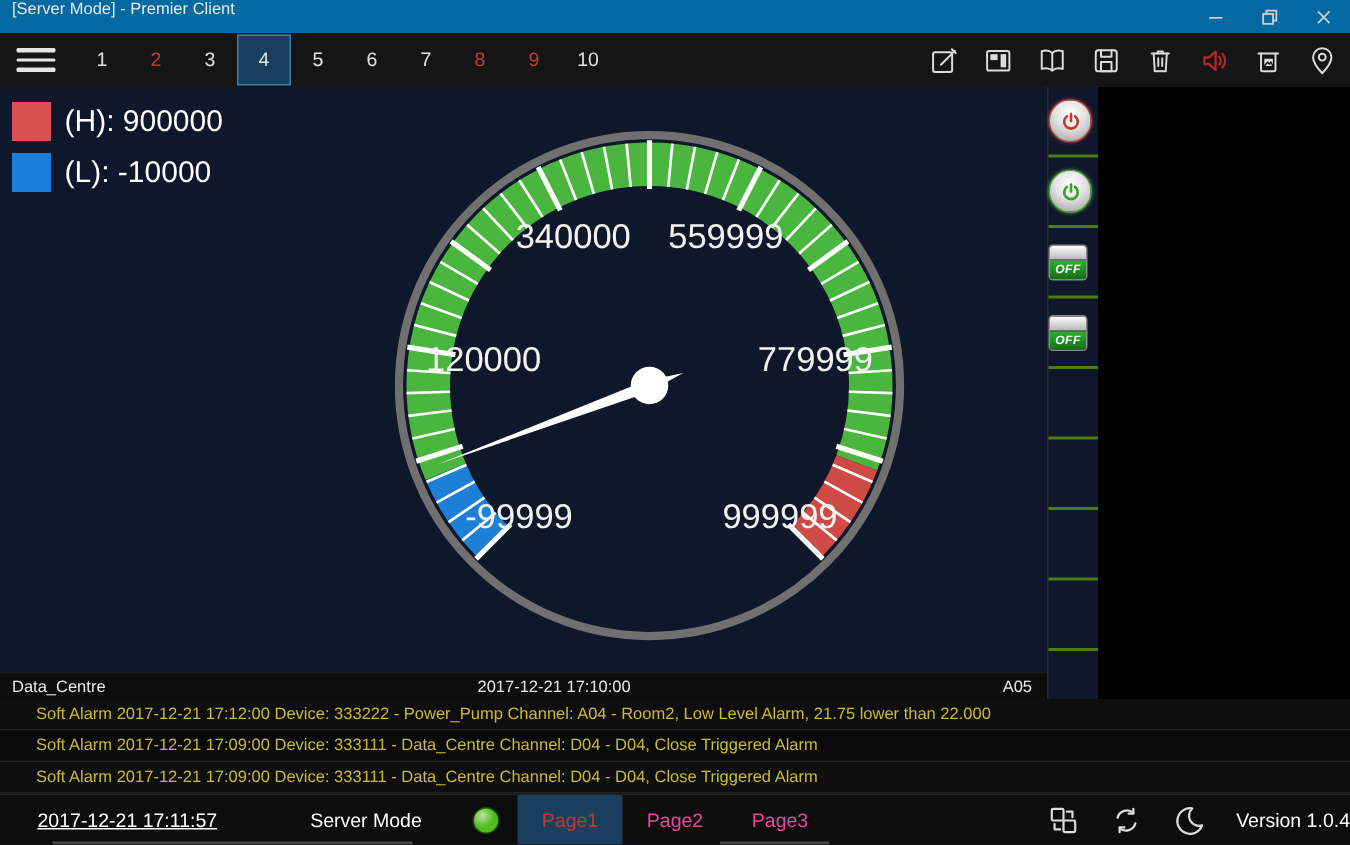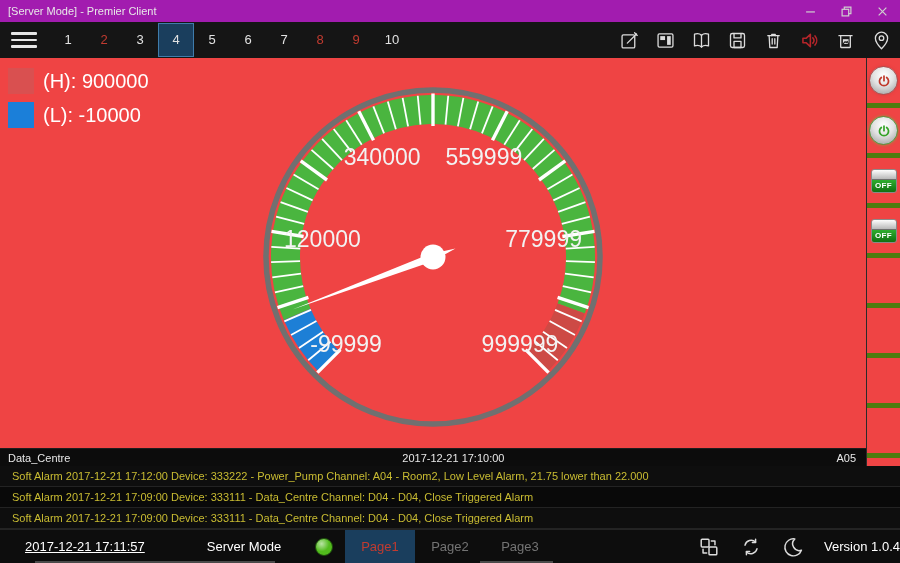--- a/index.html
+++ b/index.html
@@ -1,54 +1,54 @@
 <!DOCTYPE html>
 <html style="--accent-blue: #1a3e5d; --accent-blue-border: #3f7cab; --alarm-red: #c13b30; --alarm-yellow: #c9bc32; --speaker-red: #b5252a; --status-green: #52bb1d; --legend-high: #d95050; --legend-low: #1b7fd9;"><head>
 <meta charset="utf-8">
 <style>
   html,body{margin:0;padding:0;background:#222;}
   #app{position:relative;width:900px;height:563px;background:#000;overflow:hidden;
        font-family:"Liberation Sans",sans-serif;color:#fff;}
 
   
-  .titlebar{height:22px;background:#a21caf;display:flex;align-items:center;font-size:11px;color:#e8e8e8;}
+  .titlebar{height:22px;background:#0369a1;display:flex;font-size:11px;color:#e8e8e8;}
   .titlebar .title{padding-left:8px;}
   .win-controls{margin-left:auto;display:flex;height:100%;}
   .win-btn{width:36px;height:100%;display:flex;align-items:center;justify-content:center;}
   .win-btn svg{width:11px;height:11px;stroke:#cfcfcf;stroke-width:1.1;fill:none;}
 
   
   .tabbar{height:36px;background:#151515;display:flex;align-items:center;}
   .hamburger{width:26px;margin:0 13px 0 11px;display:flex;flex-direction:column;gap:4px;}
   .hamburger i{display:block;height:2.4px;background:#e6e6e6;border-radius:1px;}
   #tabs{display:flex;height:36px;align-items:center;}
   .tab{width:36px;height:34px;line-height:34px;text-align:center;font-size:13px;color:#e2e2e2;box-sizing:border-box;}
   .tab.alarm{color:var(--alarm-red);}
   .tab.selected{background:var(--accent-blue);border:1.5px solid var(--accent-blue-border);line-height:31px;}
   .toolbar{margin-left:auto;display:flex;gap:15px;padding-right:8px;align-items:center;}
   .tool{width:21px;height:21px;display:flex;}
   .tool svg{width:21px;height:21px;fill:none;stroke:#dcdcdc;stroke-width:1.5;stroke-linecap:round;stroke-linejoin:round;}
   .tool.speaker svg{stroke:var(--speaker-red);stroke-width:1.8;}
 
   
-  .main{position:absolute;top:58px;left:0;width:900px;height:408px;background:#ef4444;}
+  .main{position:absolute;top:58px;left:0;width:732px;height:408px;background:#0f172a;}
   .legend{position:absolute;top:6px;left:0;}
   .legend-row{display:flex;align-items:center;height:34px;padding-left:8px;font-size:20px;}
   .swatch{width:26px;height:26px;margin-right:9px;}
   .swatch.high{background:var(--legend-high);}
   .swatch.low{background:var(--legend-low);}
   .reading{position:absolute;top:-2px;right:44px;font-size:45px;font-weight:300;color:#fff;line-height:1.15;}
 
   .gauge{position:absolute;left:257px;top:23px;width:352px;height:352px;}
   #gauge-svg text{font-family:"Liberation Sans",sans-serif;fill:#f2f2f2;font-size:23px;text-anchor:middle;}
 
   
   .sidebar{position:absolute;top:0;right:0;width:34px;height:100%;border-left:1px solid #2b2b2b;
            display:flex;flex-direction:column;box-sizing:border-box;}
-  .cell{height:45px;flex:none;border-bottom:5px solid #4d7c0f;display:flex;align-items:center;justify-content:center;}
+  .cell{height:45px;flex:none;border-bottom:2px solid #4d7c0f;display:flex;align-items:center;font-style:italic;}
   .power{width:27px;height:27px;border-radius:50%;display:flex;align-items:center;justify-content:center;
          background:radial-gradient(circle at 50% 32%,#ffffff,#e2e2e2 45%,#9e9e9e 95%);}
   .power svg{width:16px;height:16px;fill:none;stroke-width:2.6;stroke-linecap:round;}
   .power.red{border:1px solid #a85050;box-shadow:0 0 3px rgba(205,60,60,.7);}
   .power.red svg path{stroke:#c0392b;}
   .power.green{border:1px solid #4e9e3e;box-shadow:0 0 3px rgba(90,200,70,.7);}
   .power.green svg path{stroke:#35a328;}
   .toggle{width:26px;height:24px;border:1px solid #8a8a8a;border-radius:3px;overflow:hidden;
           display:flex;flex-direction:column;box-sizing:border-box;}
   .knob{height:10px;background:linear-gradient(#fdfdfd,#b9b9b9);border-bottom:1px solid #6f6f6f;}
@@ -57,33 +57,33 @@
 
   
   .info-row{position:absolute;bottom:0;left:0;right:34px;height:17px;background:#0c0c0c;border-top:1px solid #1d1d1d;
             display:flex;align-items:center;font-size:11px;color:#e8e8e8;}
   .info-device{padding-left:8px;}
   .info-ts{flex:1;text-align:center;}
   .info-ch{padding-right:10px;}
 
   
   .alarms{position:absolute;top:466px;left:0;width:900px;}
-  .alarm-row{height:20px;line-height:20px;font-size:11px;color:var(--alarm-yellow);padding-left:12px;
+  .alarm-row{height:20px;line-height:20px;font-size:11px;color:var(--alarm-yellow);padding-left:24px;
              border-bottom:1px solid #232323;background:#0e0e0e;white-space:nowrap;overflow:hidden;}
   .alarm-row:nth-child(even){background:#090909;}
 
   
   .statusbar{position:absolute;bottom:0;left:0;width:900px;height:34px;background:#0d0d0d;border-top:1px solid #242424;
              display:flex;align-items:center;font-size:13px;box-sizing:border-box;}
   .clock{margin-left:25px;text-decoration:underline;}
   .mode{margin-left:62px;}
   .dot{width:16px;height:16px;border-radius:50%;margin-left:34px;border:1px solid #1c4a0c;
        background:radial-gradient(circle at 35% 30%, rgba(255,255,255,.6), rgba(255,255,255,0) 50%), var(--status-green);}
   #pages{position:absolute;left:345px;top:0;height:34px;display:flex;}
-  .page{width:70px;text-align:center;line-height:34px;color:#737373;}
+  .page{width:70px;text-align:center;line-height:34px;color:#ec4899;}
   .page.selected{background:var(--accent-blue);color:var(--alarm-red);text-align:center;}
   .status-right{margin-left:auto;display:flex;align-items:center;gap:20px;}
   .sicon{width:22px;height:22px;display:flex;}
   .sicon svg{width:22px;height:22px;fill:none;stroke:#dcdcdc;stroke-width:1.6;stroke-linecap:round;stroke-linejoin:round;}
   .version{font-size:13px;}
   .scroll-seg{position:absolute;bottom:0;height:2px;background:#4a4a4a;z-index:6;}
 </style>
 </head>
 <body>
 

